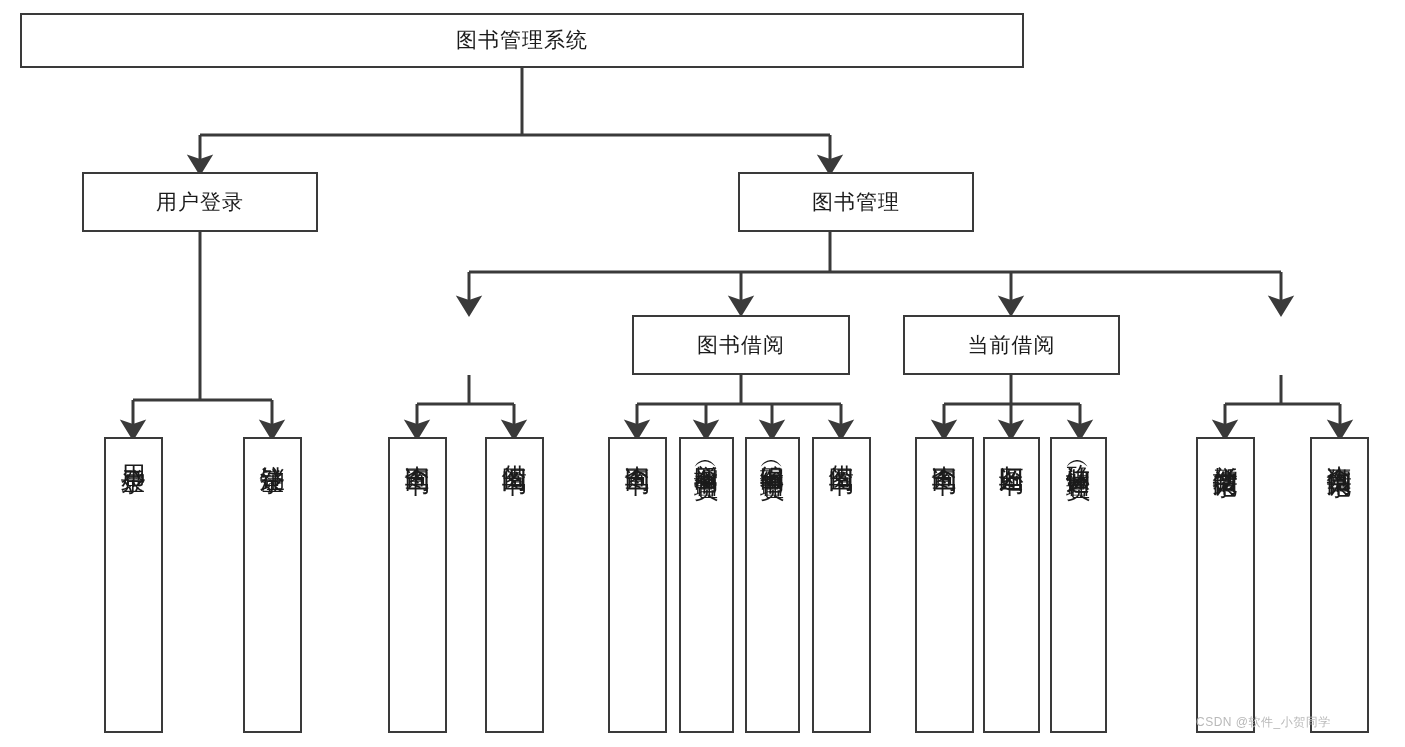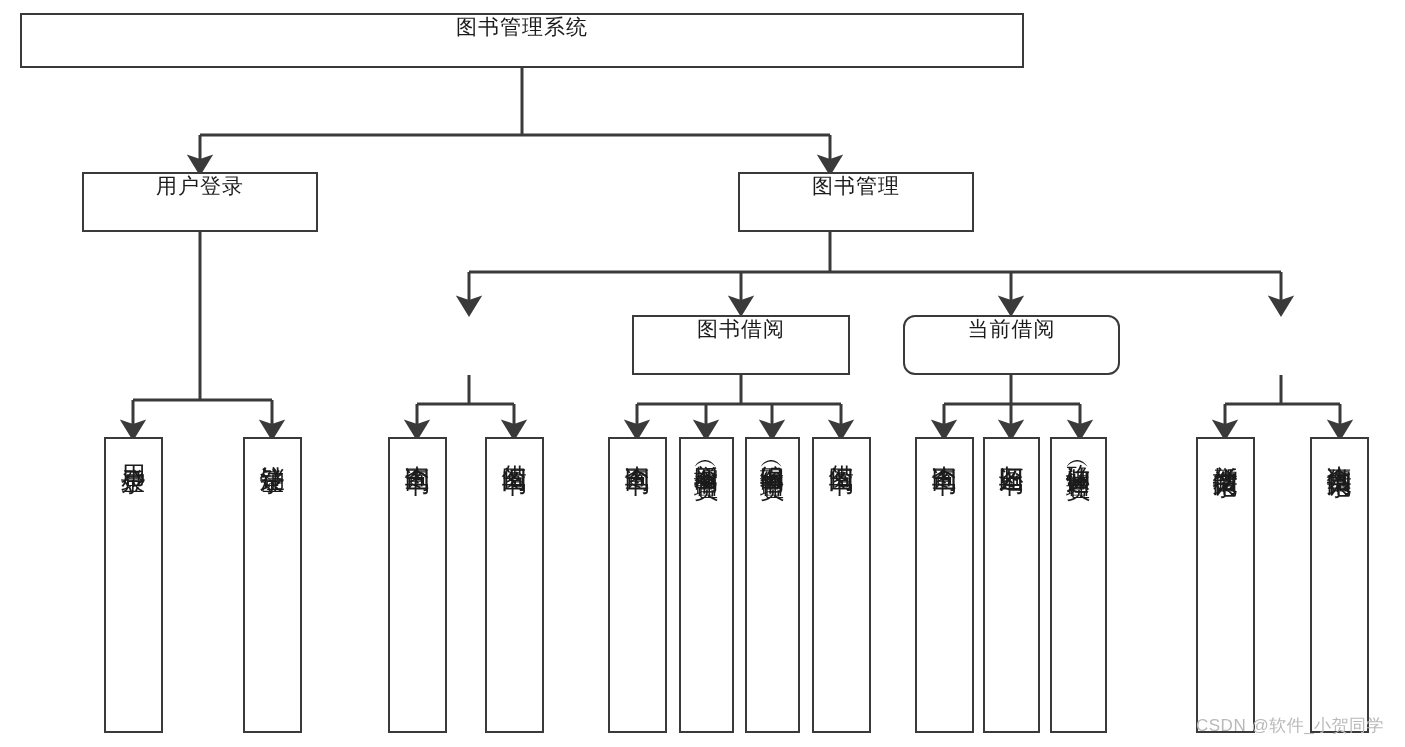--- a/index.html
+++ b/index.html
@@ -10,20 +10,21 @@
     overflow:hidden;
   }
   #stage{position:relative;width:1405px;height:747px;}
   #wires{position:absolute;left:0;top:0;width:1405px;height:747px;}
   .node{
     position:absolute;
     box-sizing:border-box;
     background:#ffffff;
     border:2px solid #3a3a3a;
     display:flex;
+    align-items:center;
     justify-content:center;
     color:#1b1b1b;
   }
   .node .lbl{
     display:block;
     text-align:center;
     line-height:1.18;
     white-space:nowrap;
   }
   .h-node .lbl{font-size:21px;letter-spacing:1px;}
@@ -34,21 +35,21 @@
     text-orientation:upright;
     font-size:25px;
     line-height:1.30;
     letter-spacing:2px;
     white-space:normal;
   }
   .leaf.tall .lbl{font-size:24px;}
   .watermark{
     position:absolute;
     left:1196px;top:714px;
-    font-size:17px;
+    font-size:12px;
     color:#b9b9b9;
     letter-spacing:0.5px;
     white-space:nowrap;
   }
 </style>
 </head>
 <body>
 
 <div id="stage">
 
@@ -109,21 +110,21 @@
   <div class="node h-node" style="left:82px;top:172px;width:236px;height:60px;">
     <span class="lbl">用户登录</span>
   </div>
   <div class="node h-node" style="left:712px;top:172px;width:236px;height:60px;margin-left:26px;">
     <span class="lbl">图书管理</span>
   </div>
 
   <div class="node h-node" style="left:632px;top:315px;width:218px;height:60px;">
     <span class="lbl">图书借阅</span>
   </div>
-  <div class="node h-node" style="left:903px;top:315px;width:217px;height:60px;border-radius:12px;">
+  <div class="node h-node" style="left:903px;top:315px;width:217px;height:60px;">
     <span class="lbl">当前借阅</span>
   </div>
 
   <div class="node leaf" style="left:104px;top:437px;width:59px;height:296px;">
     <span class="lbl">用户登录</span>
   </div>
   <div class="node leaf" style="left:243px;top:437px;width:59px;height:296px;">
     <span class="lbl">注销登录</span>
   </div>
 

